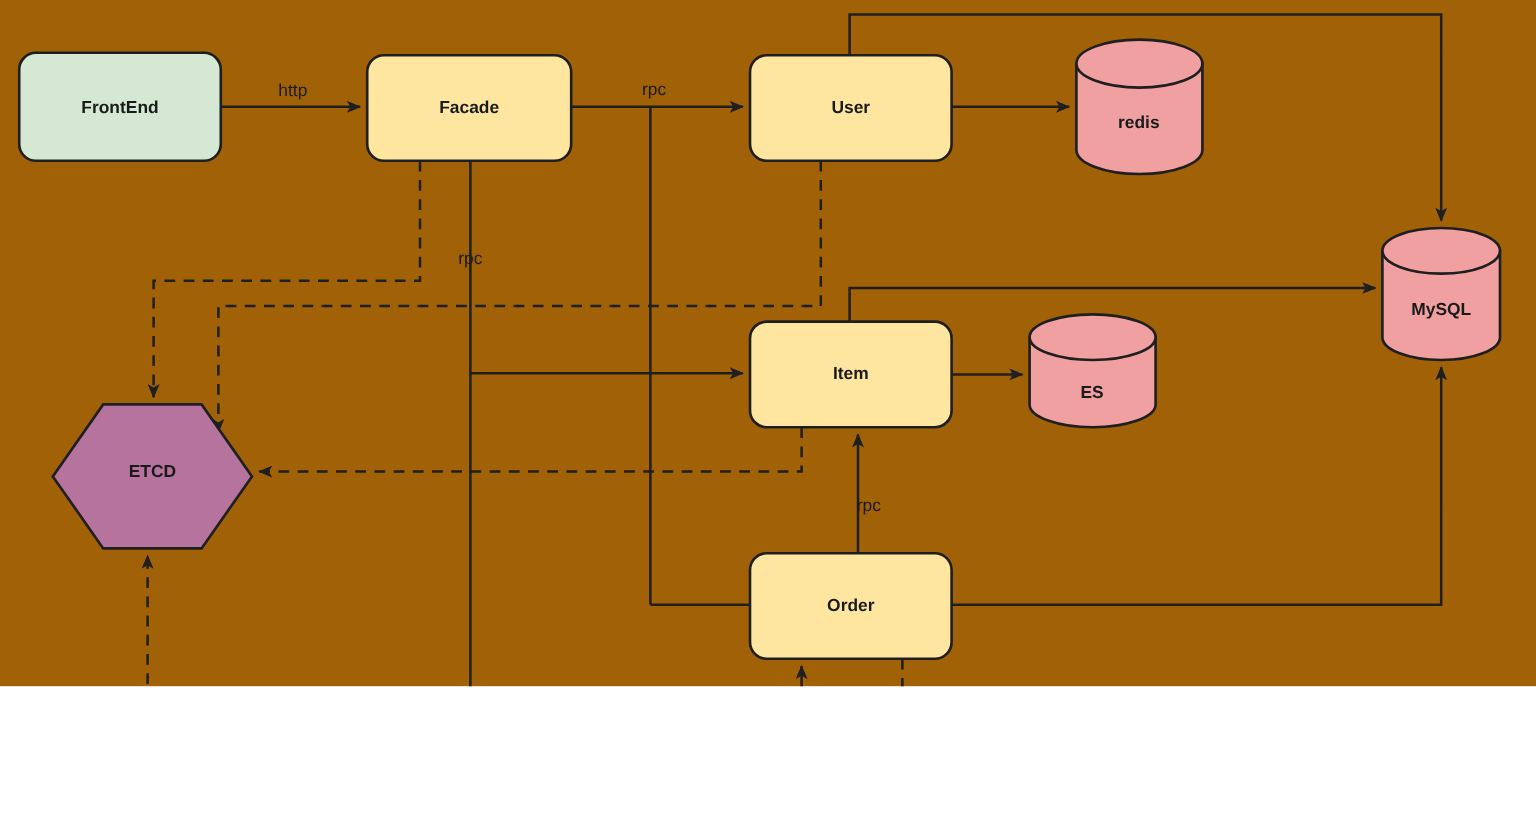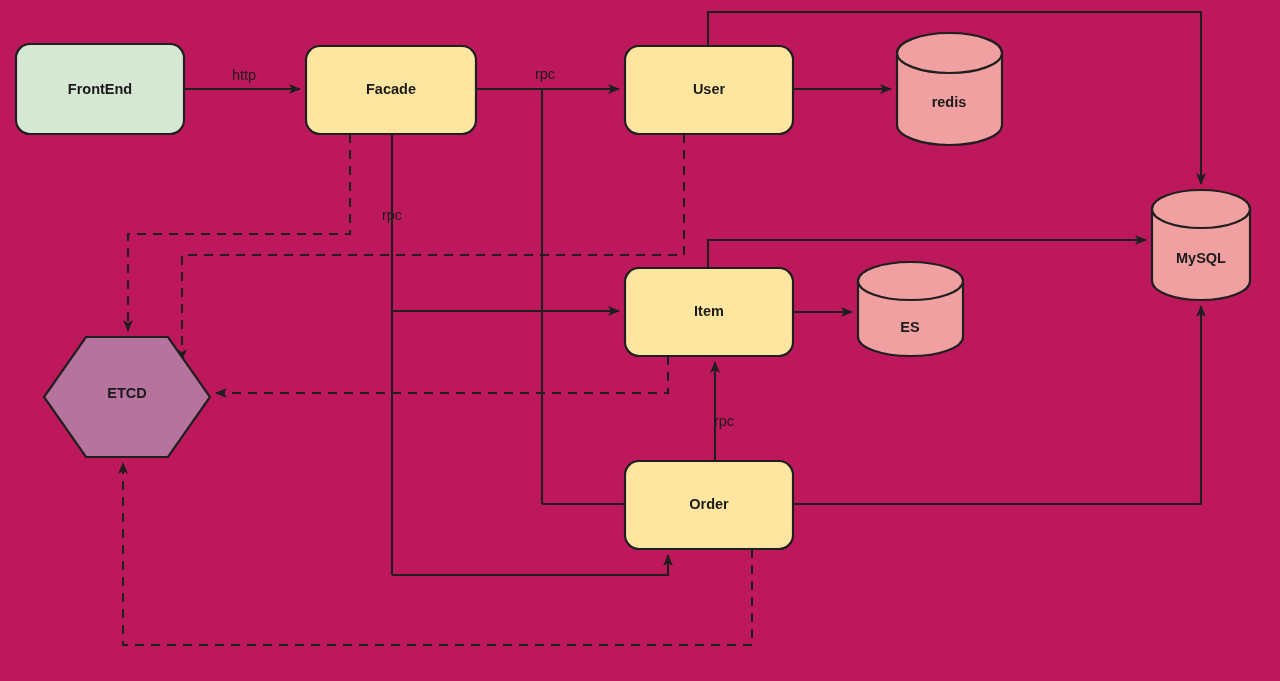--- a/index.html
+++ b/index.html
@@ -6,22 +6,22 @@
     margin: 0;
     padding: 0;
     background: #ffffff;
   }
   body {
     font-family: "Liberation Sans", sans-serif;
   }
   #canvas {
     position: relative;
     width: 1280px;
-    height: 681px;
-    background: #be185d;
+    height: 572px;
+    background: #a16207;
     overflow: hidden;
   }
   #diagram-svg {
     position: absolute;
     left: 0;
     top: 0;
     width: 1280px;
     height: 681px;
   }
   .node-label {

